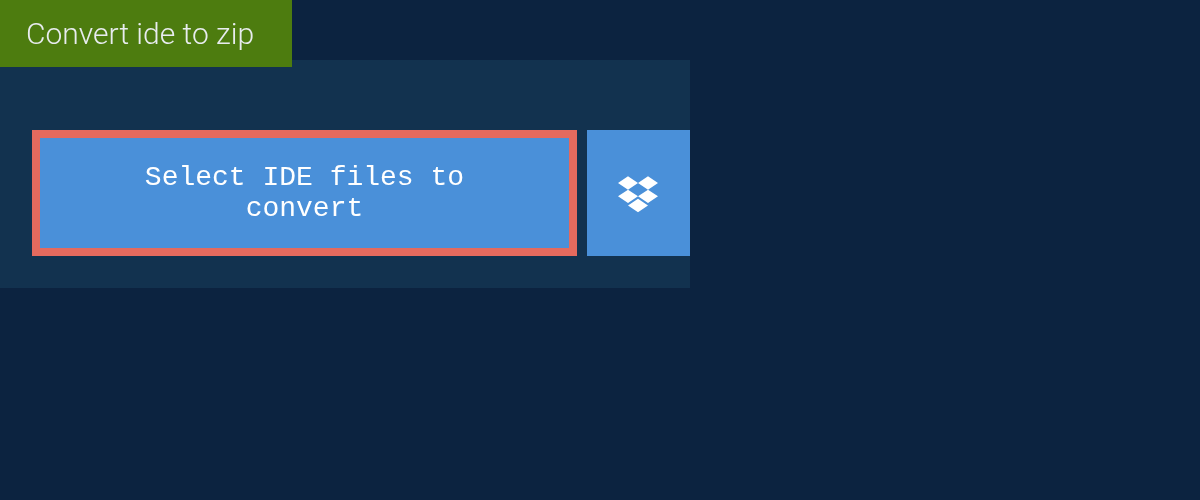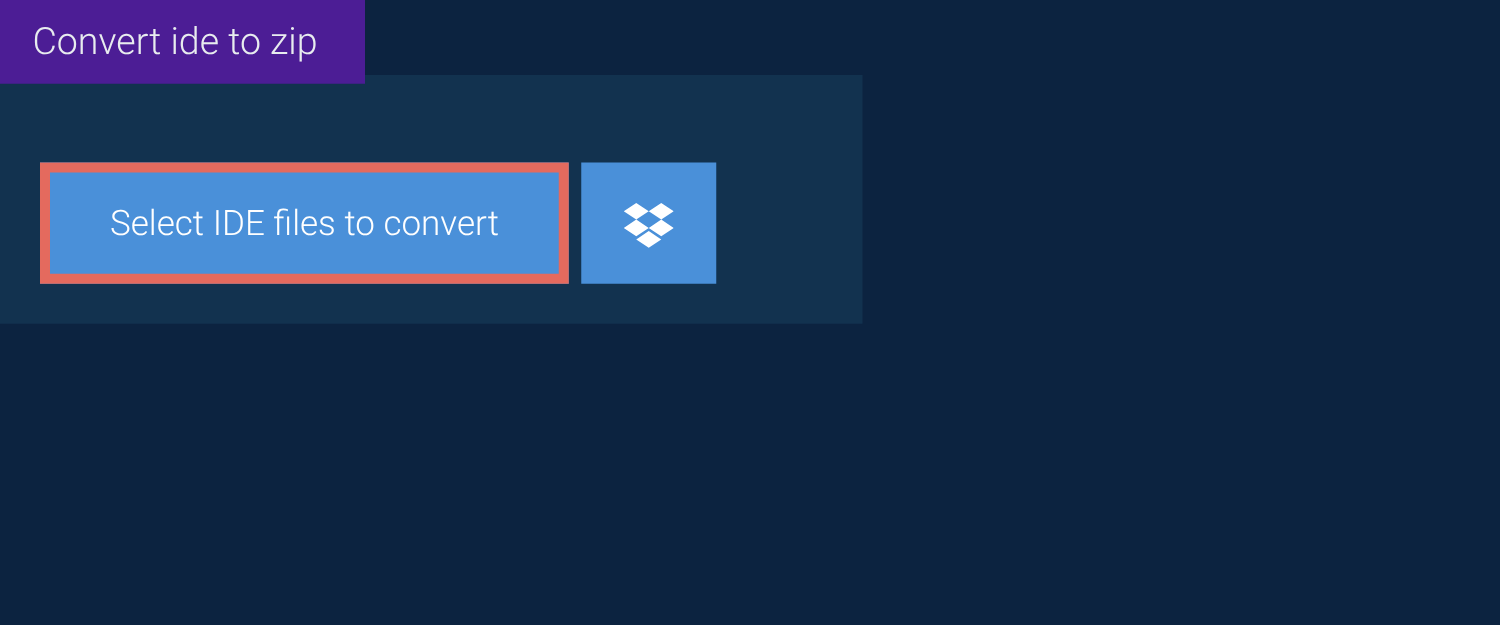--- a/index.html
+++ b/index.html
@@ -46,35 +46,36 @@
       height: 40px;
       fill: #ffffff;
     }
     .container {
       position: relative;
     }
     .tab-area {
       position: absolute;
       top: 0;
       left: 0;
-      background: #4c1d95;
+      background: #4d7c0f;
       padding: 16px 38px 16px 26px;
       z-index: 2;
     }
     .main-panel {
       background: #12324f;
       width: 690px;
       position: absolute;
       top: 60px;
       left: 0;
       padding: 70px 0 32px 32px;
     }
     .actions {
       display: flex;
       gap: 10px;
+      font-family: Liberation Mono, monospace;
     }
   </style>
 </head>
 <body>
 
 <div class="container">
   <div class="tab-area">
     <span class="tab-title">Convert ide to zip</span>
   </div>
   <div class="main-panel">

